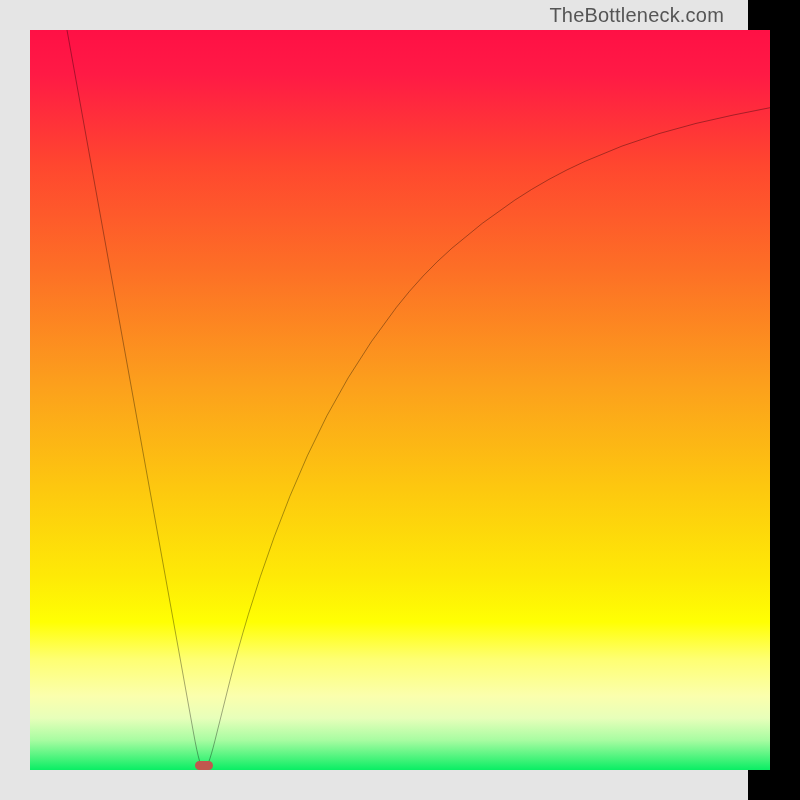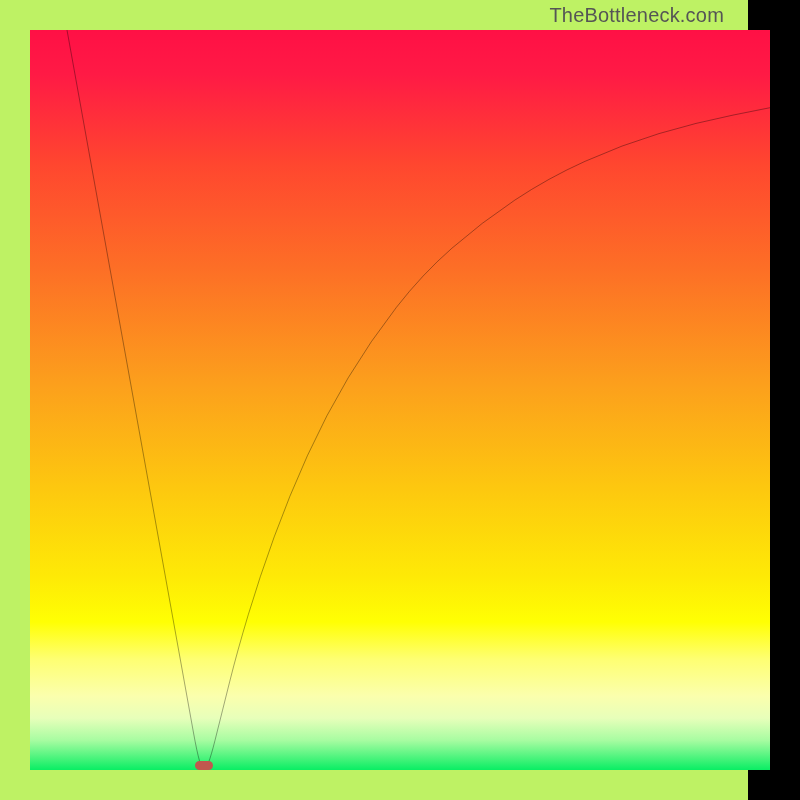--- a/index.html
+++ b/index.html
@@ -10,21 +10,21 @@
     background: #000000;
     overflow: hidden;
     font-family: Arial, Helvetica, sans-serif;
   }
   .frame {
     position: absolute;
     left: 0;
     top: 0;
     width: 748px;
     height: 800px;
-    background: #bef264;
+    background: #e5e5e5;
   }
   .plot-area {
     position: absolute;
     left: 30px;
     top: 30px;
     width: 740px;
     height: 740px;
     overflow: hidden;
   }
   .gradient {

